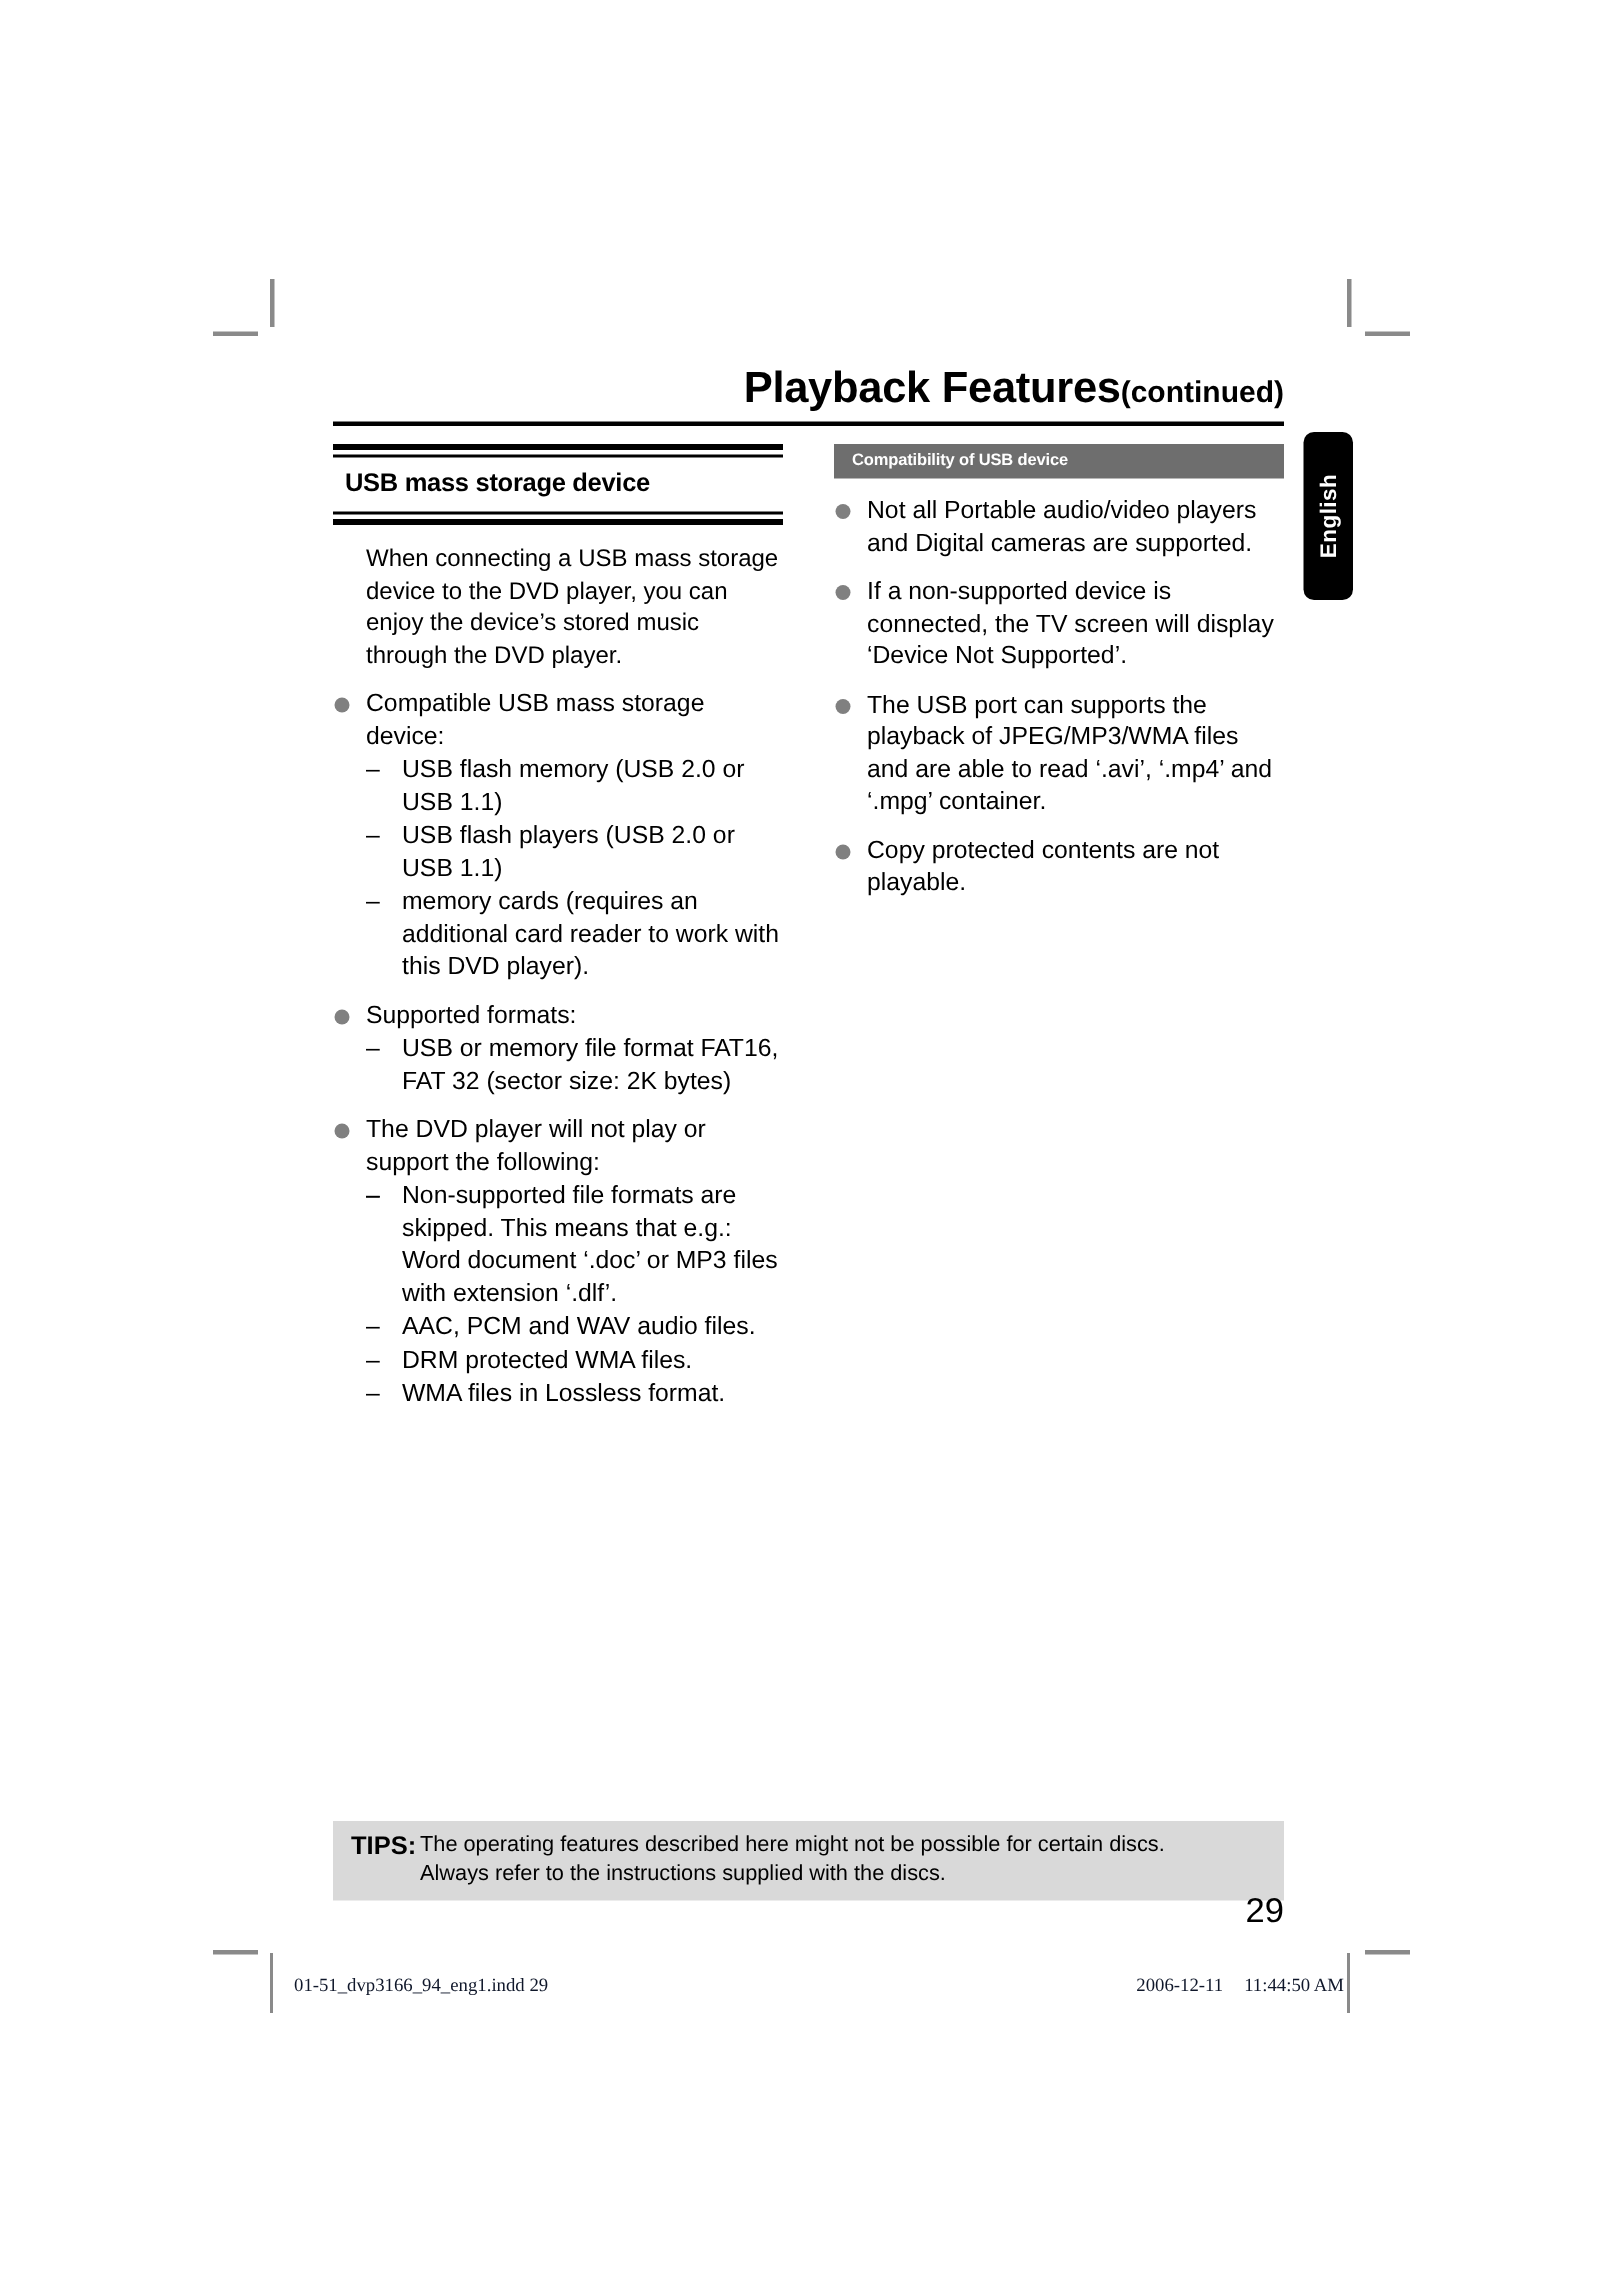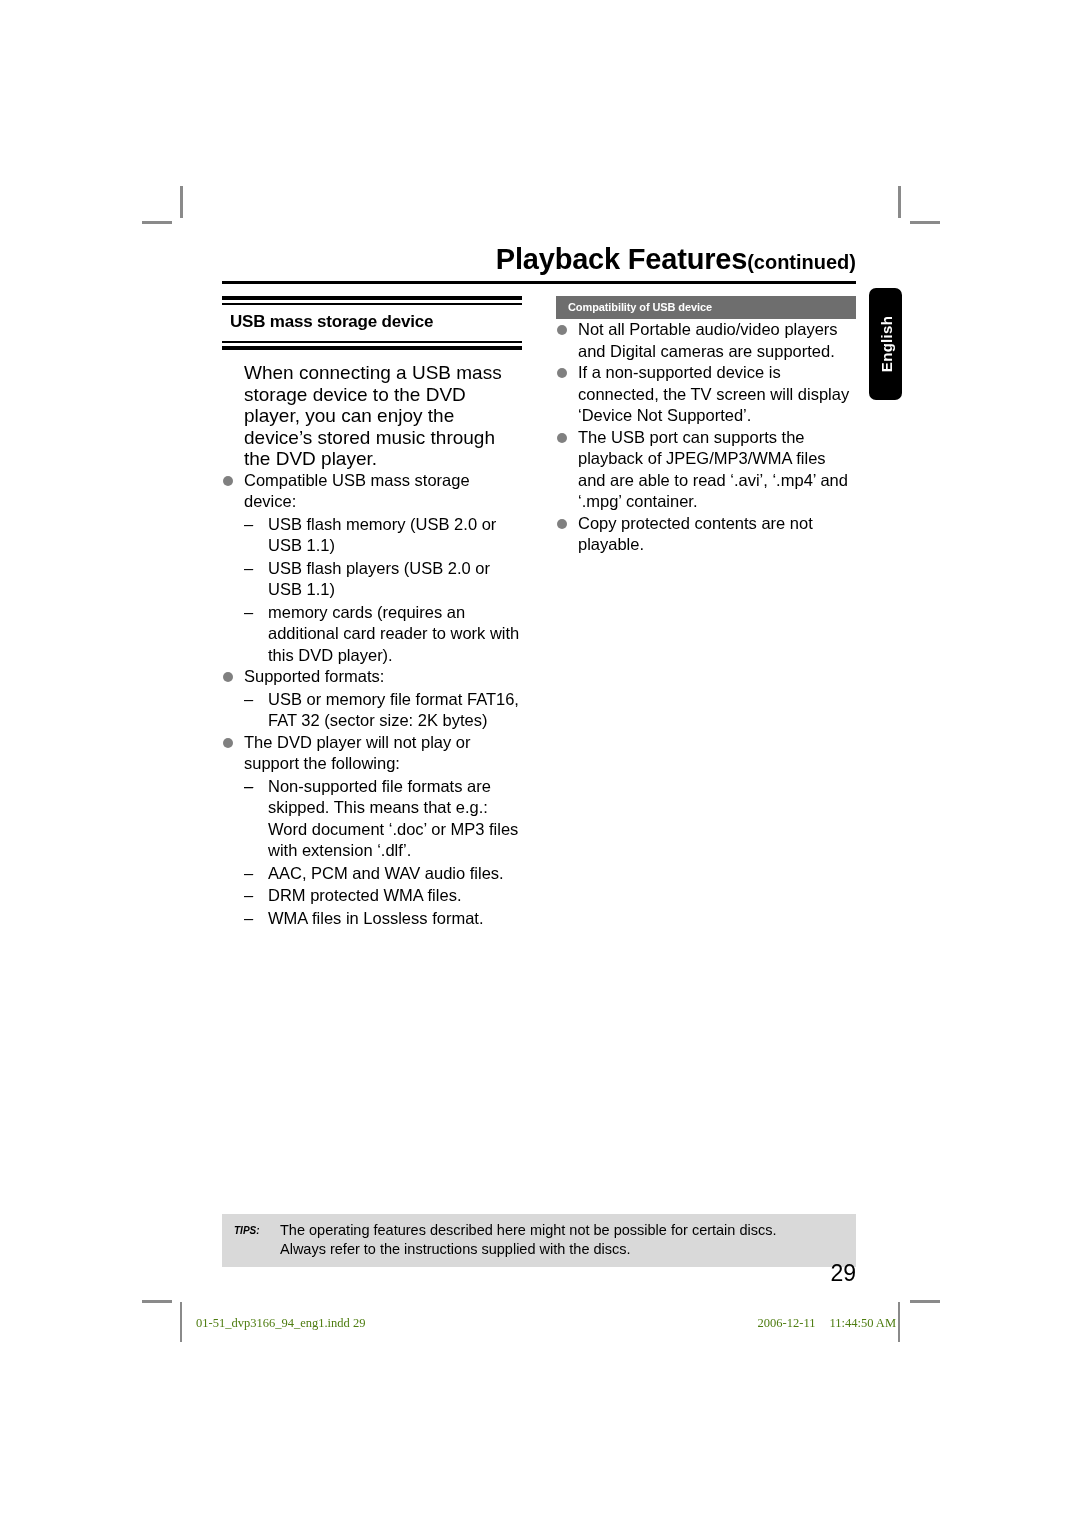--- a/index.html
+++ b/index.html
@@ -86,34 +86,35 @@
     background: #6e6e6e;
     color: #ffffff;
     font-size: 11px;
     font-weight: bold;
     padding: 5px 0 6px 12px;
     letter-spacing: -0.1px;
   }
 
   
   .para {
-    font-size: 19px;
+    font-size: 16px;
     line-height: 21.5px;
     margin: 12px 0 0 22px;
   }
   ul.blist {
     list-style: none;
     margin: 0;
     padding: 0;
   }
   ul.blist > li.bitem {
     position: relative;
     font-size: 16.5px;
     line-height: 21.5px;
     padding-left: 22px;
+    margin-top: 11px;
   }
   ul.blist > li.bitem > .bullet {
     position: absolute;
     left: 1px;
     top: 6px;
     width: 10px;
     height: 10px;
     border-radius: 50%;
     background: #808080;
   }
@@ -167,23 +168,22 @@
     width: 634px;
     background: #d9d9d9;
     padding: 7px 0 8px 0;
   }
   #tips-bar .tips-row {
     display: flex;
     align-items: flex-start;
     padding-left: 12px;
   }
   #tips-bar .tips-label {
-    font-size: 10px;
-    font-weight: bold;
-    font-style: italic;
+    font-size: 17px;
+    font-weight: bold;
     width: 46px;
     flex: none;
     line-height: 19px;
   }
   #tips-bar .tips-lines {
     font-size: 14.5px;
     line-height: 19px;
   }
 
   #page-number {
@@ -198,21 +198,21 @@
   
   #print-footer {
     position: absolute;
     left: 196px;
     top: 1316px;
     width: 700px;
     display: flex;
     justify-content: space-between;
     font-family: "Liberation Serif", serif;
     font-size: 12.5px;
-    color: #4d7c0f;
+    color: #0f172a;
   }
   #print-footer .pf-right span { margin-left: 14px; }
   .footline {
     position: absolute;
     background: #8a8a8a;
     width: 2px;
     height: 40px;
     top: 1302px;
   }
 </style>

